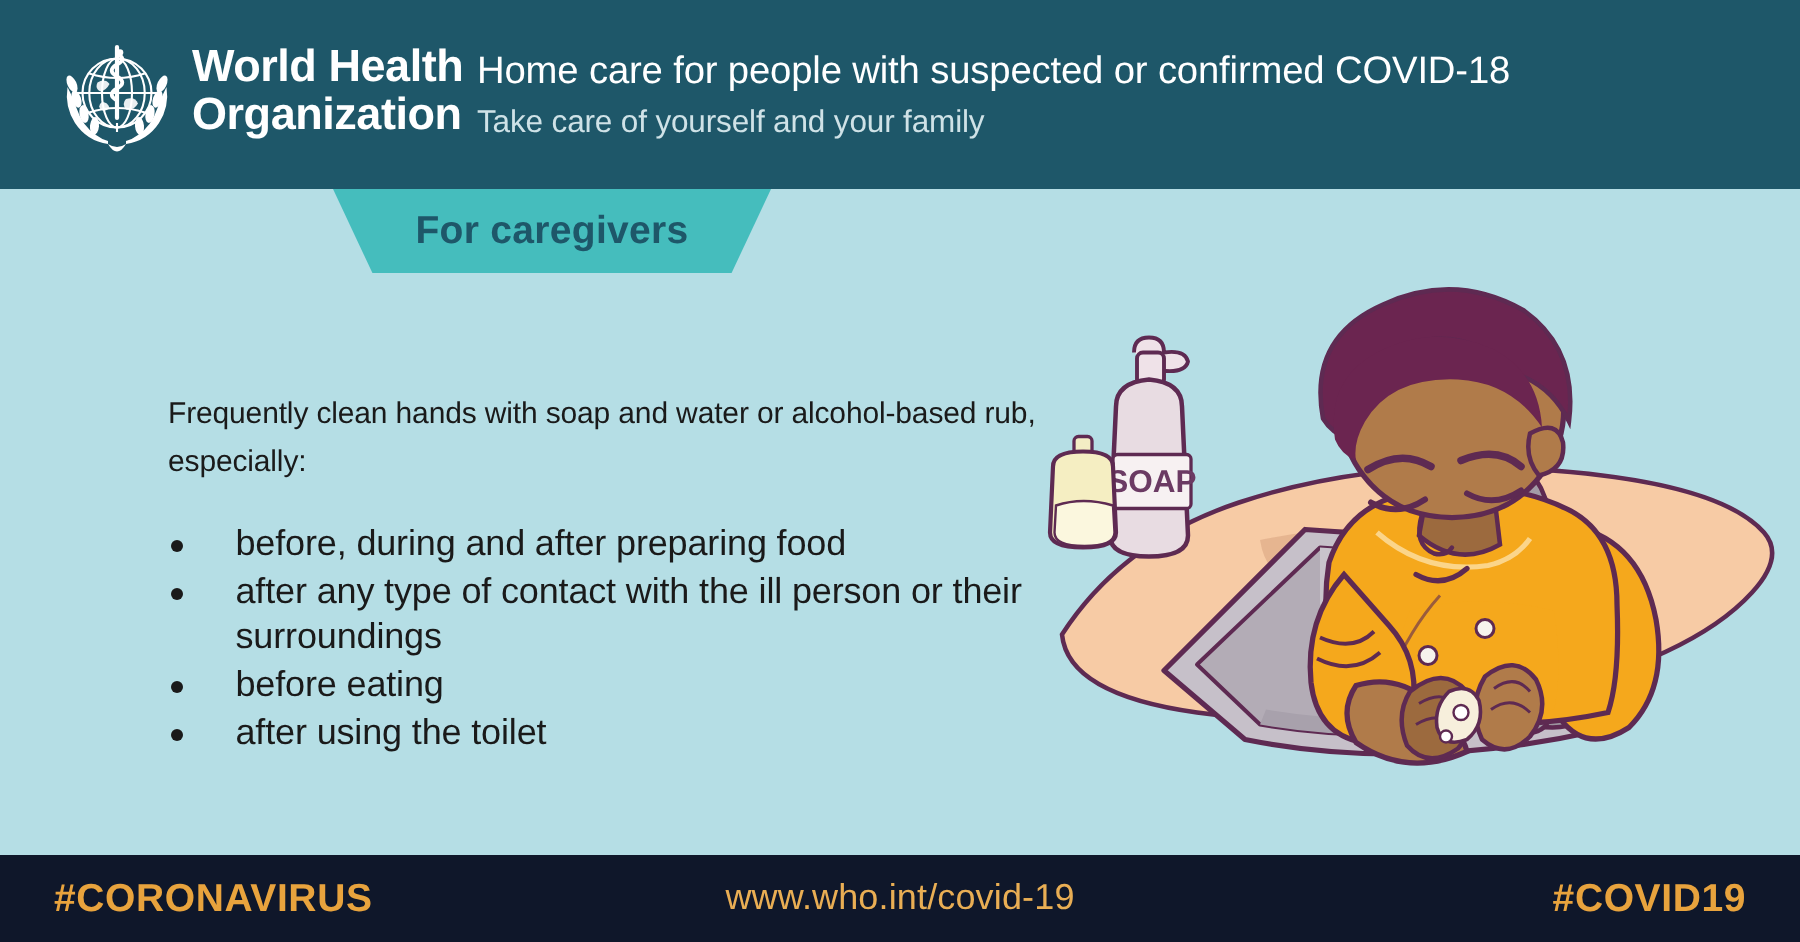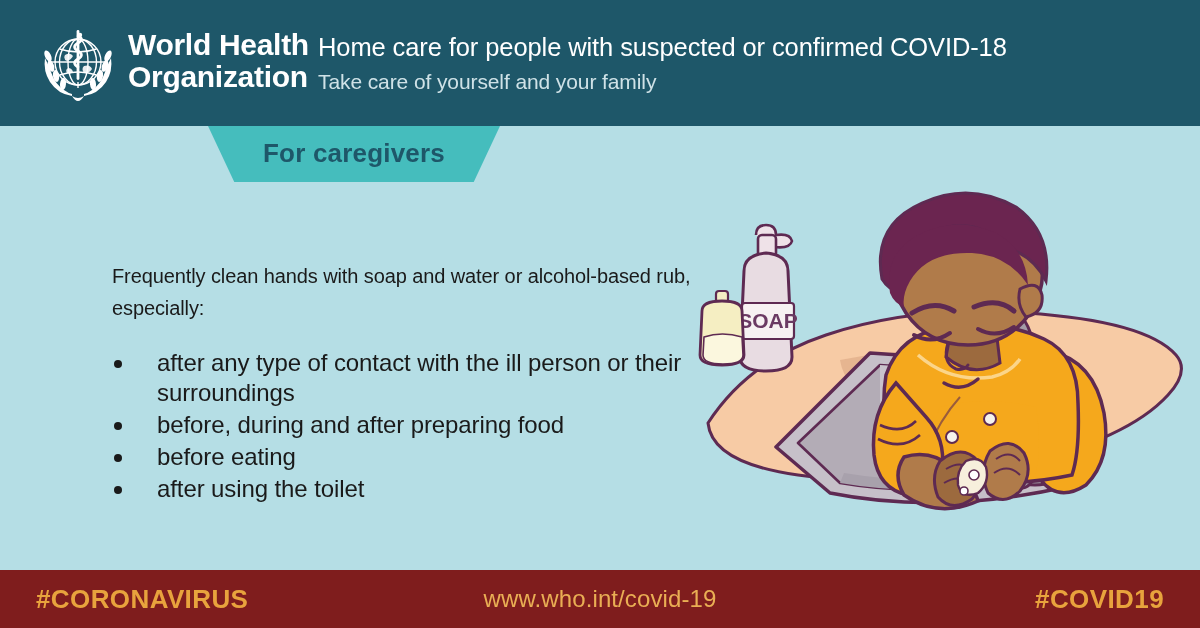--- a/index.html
+++ b/index.html
@@ -47,21 +47,21 @@
   #header-subtitle{
     position:absolute;left:318px;top:70px;
     color:#cfe2e7;
     font-size:21px;
     letter-spacing:-0.1px;
     white-space:nowrap;
   }
 
   
   #banner{
-    position:absolute;left:208px;top:126px;width:292px;height:56px;
+    position:absolute;left:222px;top:126px;width:292px;height:56px;
   }
   #banner-shape{
     position:absolute;inset:0;
     background:#45BDBD;
     clip-path:polygon(0 0, 100% 0, 91% 100%, 9% 100%);
   }
   #banner-label{
     position:absolute;inset:0;
     display:flex;align-items:center;justify-content:center;
     color:#1E5769;
@@ -100,21 +100,21 @@
   }
 
   
   #illustration{
     position:absolute;left:690px;top:175px;width:500px;height:390px;
   }
 
   
   #footer{
     position:absolute;left:0;top:570px;width:1200px;height:58px;
-    background:#7f1d1d;
+    background:#0f172a;
   }
   .footer-item{
     position:absolute;top:50%;transform:translateY(-50%);
     white-space:nowrap;
   }
   #footer-hash-left{
     left:36px;
     color:#E8A33D;
     font-size:26px;
     font-weight:bold;
@@ -195,22 +195,22 @@
   </div>
 
   <div id="banner">
     <div id="banner-shape"></div>
     <div id="banner-label">For caregivers</div>
   </div>
 
   <div id="intro">Frequently clean hands with soap and water or alcohol-based rub, especially:</div>
 
   <ul id="bullet-list">
+    <li>before, during and after preparing food</li>
     <li>after any type of contact with the ill person or their surroundings</li>
-    <li>before, during and after preparing food</li>
     <li>before eating</li>
     <li>after using the toilet</li>
   </ul>
 
   <div id="illustration">
     <svg viewBox="0 0 500 390" width="500" height="390" aria-hidden="true">
       <defs>
         <clipPath id="counterClip">
           <path d="M18 248 q40 -62 118 -88 q90 -30 200 -22 q120 8 150 42
                    q14 16 -8 40 q-40 44 -150 70 q-110 26 -220 10 q-86 -12 -90 -52z"></path>

